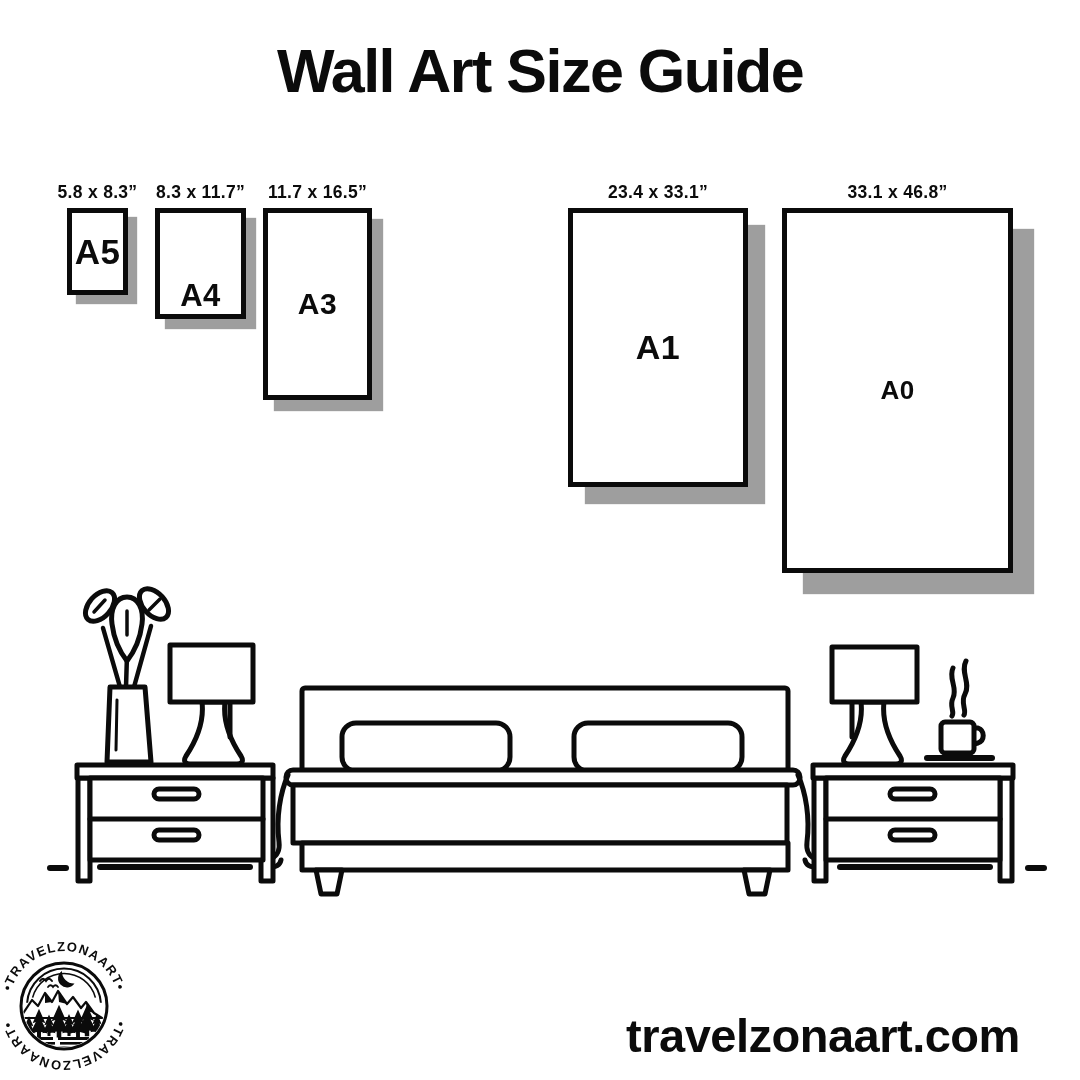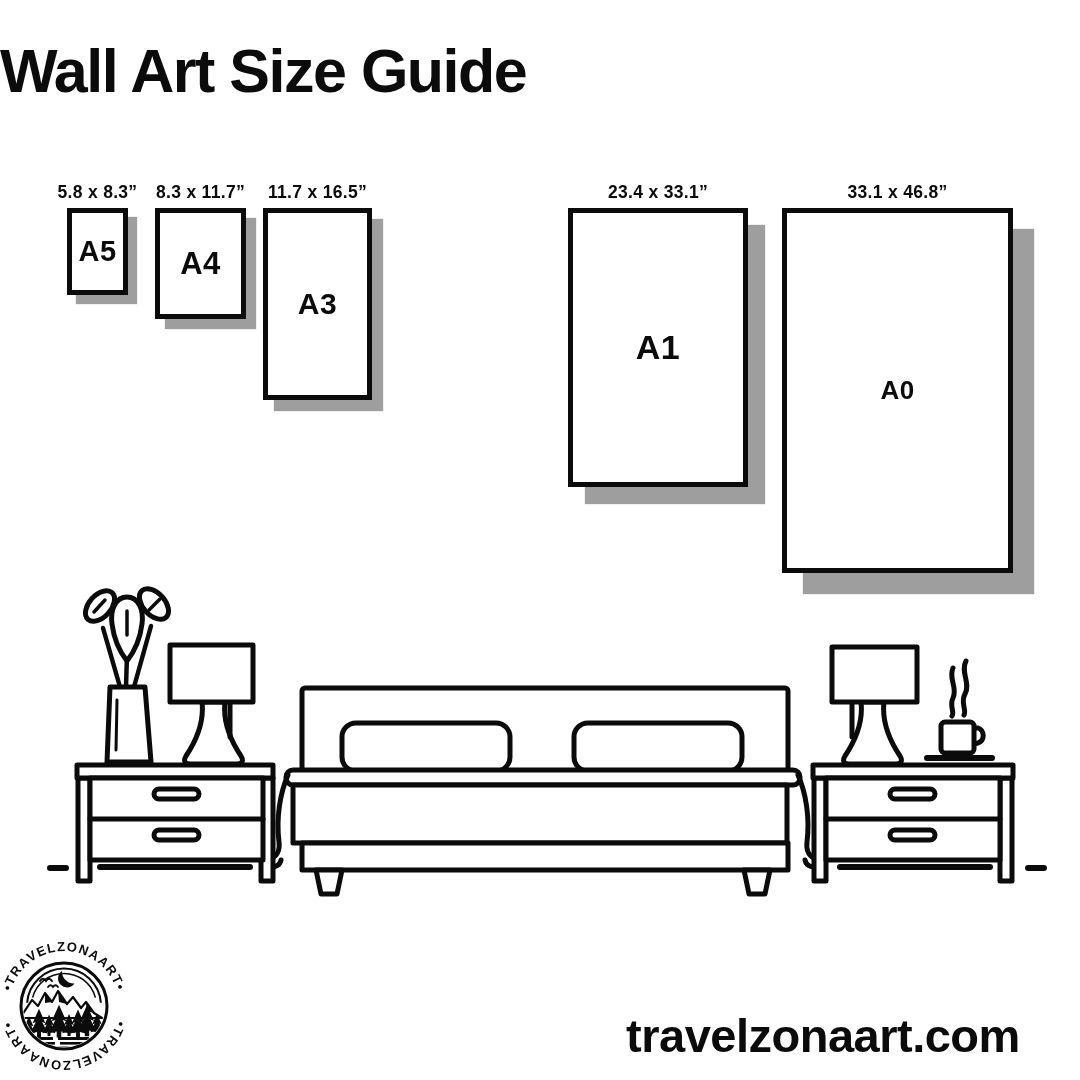--- a/index.html
+++ b/index.html
@@ -10,21 +10,21 @@
   body{
     width:1080px;height:1080px;
     background:#ffffff;
     position:relative;
     overflow:hidden;
     font-family:"Liberation Sans","DejaVu Sans",sans-serif;
     color:var(--ink);
   }
   .page-title{
     position:absolute;top:36px;left:0;width:1080px;
-    margin:0;text-align:left;
+    margin:0;text-align:center;
     font-size:61px;font-weight:bold;letter-spacing:-1.5px;
     color:var(--ink);
   }
   .sizes-row{position:absolute;left:0;top:0;width:1080px;height:600px;}
   .size-item{position:absolute;}
   .size-dims{
     height:26px;display:flex;align-items:flex-end;justify-content:center;
     font-weight:bold;font-size:17.5px;letter-spacing:.3px;
     white-space:nowrap;padding-bottom:5px;color:var(--ink);
   }
@@ -50,26 +50,26 @@
 </style>
 </head>
 <body>
 
 <h1 class="page-title">Wall Art Size Guide</h1>
 
 <div class="sizes-row">
     <div class="size-item" style="left: 67px; top: 177px; width: 61px;">
       <div class="size-dims">5.8 x 8.3”</div>
       <div class="paper-box" style="width: 61px; height: 87px; box-shadow: rgb(158, 158, 158) 9px 9px 1px 0px;">
-        <span style="font-size: 29px;">A5</span>
+        <span style="font-size: 35px;">A5</span>
       </div>
     </div>
     <div class="size-item" style="left: 155px; top: 177px; width: 91px;">
       <div class="size-dims">8.3 x 11.7”</div>
-      <div class="paper-box" style="width: 91px; height: 111px; box-shadow: rgb(158, 158, 158) 10px 10px 1px 0px;">
+      <div class="paper-box" style="width: 91px; height: 111px; box-shadow: rgb(158, 158, 158) 10px 10px 1px 0px; align-items: flex-end;">
         <span style="font-size: 31px;">A4</span>
       </div>
     </div>
     <div class="size-item" style="left: 263px; top: 177px; width: 109px;">
       <div class="size-dims">11.7 x 16.5”</div>
       <div class="paper-box" style="width: 109px; height: 192px; box-shadow: rgb(158, 158, 158) 11px 11px 1px 0px; align-items: center;">
         <span style="font-size: 30px;">A3</span>
       </div>
     </div>
     <div class="size-item" style="left: 568px; top: 177px; width: 180px;">

